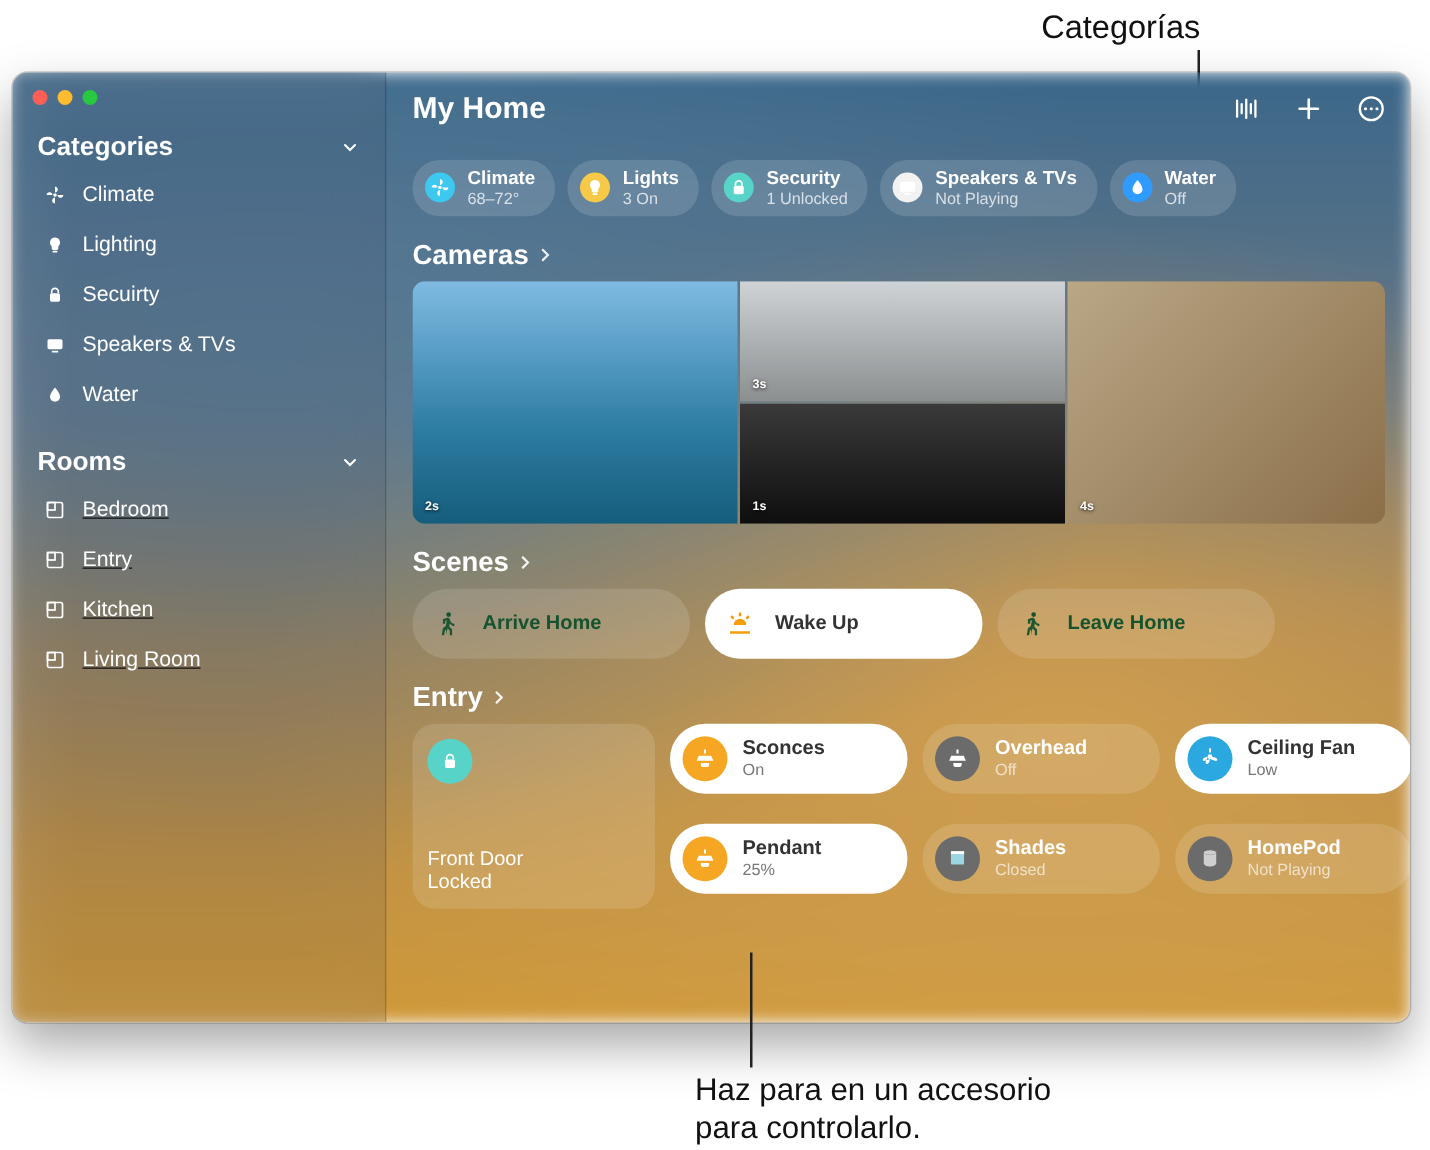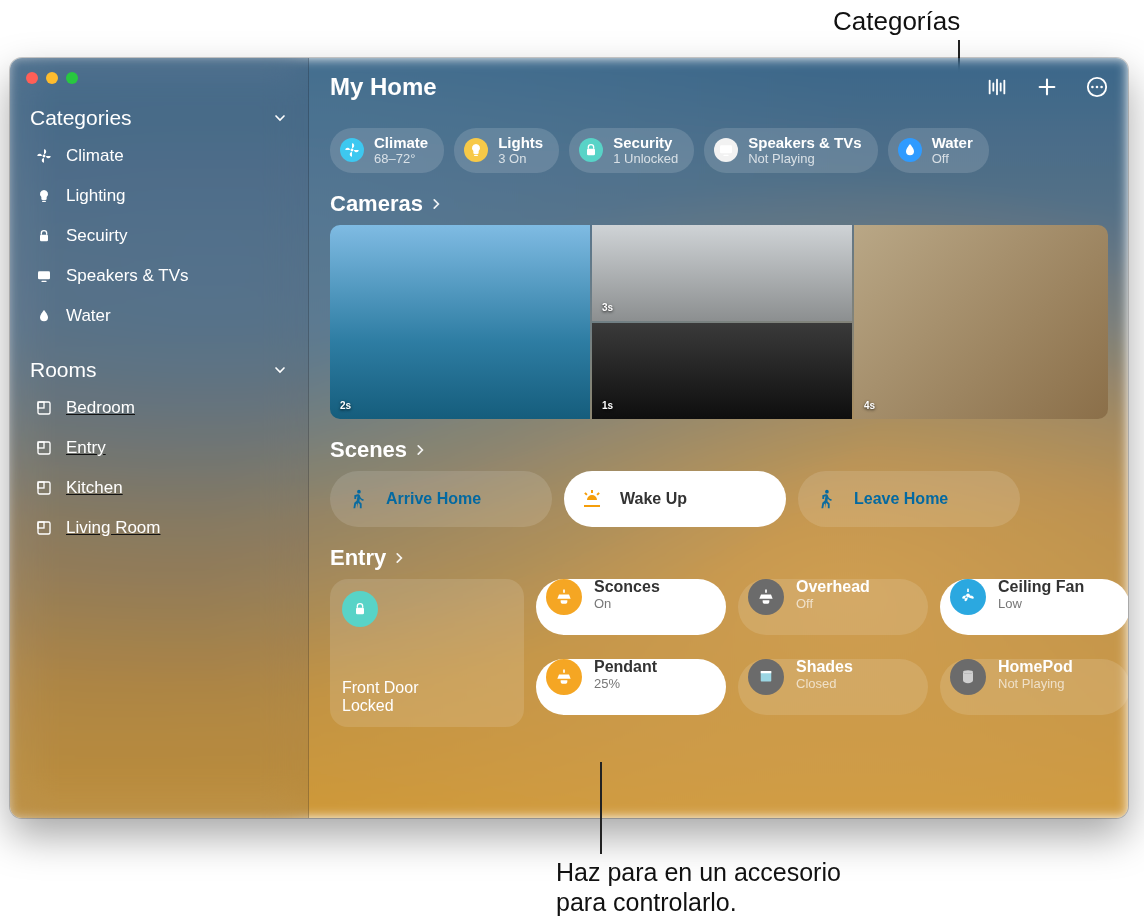--- a/index.html
+++ b/index.html
@@ -35,21 +35,21 @@
   .traffic{display:flex;gap:8px;padding:14px 0 0 16px}
   .dot{width:12px;height:12px;border-radius:50%}
   .dot.red{background:#ff5f57}
   .dot.yel{background:#febc2e}
   .dot.grn{background:#28c840}
   
   .nav{padding:30px 12px 0 12px}
   .nav-item{display:flex;align-items:center;gap:12px;height:40px;border-radius:9px;padding:0 12px;color:var(--text-white);font-size:17px;cursor:default}
   .nav-item.active{background:rgba(255,255,255,.18)}
   .nav-item .ic{width:20px;height:20px;display:inline-flex;align-items:center;justify-content:center;color:#fff}
-  .sec-head{display:flex;align-items:center;justify-content:space-between;padding:22px 20px 4px 20px;color:var(--text-white);font-weight:400;font-size:21px}
+  .sec-head{display:flex;align-items:center;justify-content:space-between;padding:22px 20px 4px 20px;color:var(--text-white);font-weight:700;font-size:21px}
   .chev{width:16px;height:16px;display:inline-block}
   
   .header{display:flex;align-items:center;justify-content:space-between;height:58px;padding:0 20px 0 22px}
   .title{color:#fff;font-weight:700;font-size:24px}
   .header-actions{display:flex;gap:28px;align-items:center;color:#fff}
   .hact{width:22px;height:22px;display:inline-flex;align-items:center;justify-content:center}
   
   .pills{display:flex;gap:10px;padding:12px 20px 0 22px}
   .pill{display:flex;align-items:center;gap:10px;background:rgba(255,255,255,.14);border-radius:var(--pill-radius);padding:7px 16px 7px 10px;color:#fff}
   .pill .ico{width:24px;height:24px;border-radius:50%;display:inline-flex;align-items:center;justify-content:center;font-size:13px}
@@ -63,28 +63,28 @@
   .cams{display:grid;grid-template-columns:260px 260px 260px;grid-template-rows:96px 96px;gap:2px;border-radius:10px;overflow:hidden}
   .cam{position:relative;color:#fff;font-size:12px}
   .cam.big{grid-row:span 2}
   .cam .ts{position:absolute;left:10px;bottom:8px;font-size:10px;font-weight:600;text-shadow:0 1px 3px rgba(0,0,0,.8)}
   .cam.c1{background:linear-gradient(180deg,#7fbbe3,#2e7da3 60%,#155d7c)}
   .cam.c2{background:linear-gradient(180deg,#cfd3d6,#8c8f90)}
   .cam.c3{grid-row:span 2;background:linear-gradient(135deg,#b9a786,#8a6e48)}
   .cam.c4{background:linear-gradient(180deg,#3a3a3a,#0e0e0e)}
   
   .scenes{display:flex;gap:12px}
-  .scene{width:190px;height:56px;border-radius:28px;display:flex;align-items:center;gap:14px;padding:0 18px 0 14px;color:#0369a1;background:rgba(255,255,255,.13)}
+  .scene{width:190px;height:56px;border-radius:28px;display:flex;align-items:center;gap:14px;padding:0 18px 0 14px;color:#14532d;background:rgba(255,255,255,.13)}
   .scene.active{background:#fff;color:#333}
   .scene .sico{width:28px;height:28px;display:inline-flex;align-items:center;justify-content:center}
   .scene .sl{font-weight:700;font-size:16px}
   .scene.active .sico{color:#f59e0b}
   
   .entry{display:grid;grid-template-columns:194px 190px 190px 190px;gap:12px}
-  .tile{height:56px;border-radius:28px;display:flex;align-items:flex-start;gap:12px;padding:0 16px 0 10px;background:rgba(255,255,255,.13);color:#fff}
+  .tile{height:56px;border-radius:28px;display:flex;align-items:center;gap:12px;padding:0 16px 0 10px;background:rgba(255,255,255,.13);color:#fff}
   .tile.on{background:#fff;color:#333}
   .tile .tico{width:36px;height:36px;border-radius:50%;display:inline-flex;align-items:center;justify-content:center;color:#fff}
   .tile .tl{font-weight:700;font-size:16px;line-height:1.05}
   .tile .ts2{font-size:13px;opacity:.65;font-weight:500}
   .tile.on .ts2{color:#777;opacity:1}
   .bigtile{grid-row:span 2;height:124px;border-radius:18px;background:rgba(255,255,255,.13);padding:12px;display:flex;flex-direction:column;justify-content:space-between;color:#fff}
   .bigtile .tico{width:36px;height:36px;border-radius:50%;background:#58d3c7;display:inline-flex;align-items:center;justify-content:center}
 
   svg{display:block}
 </style>

